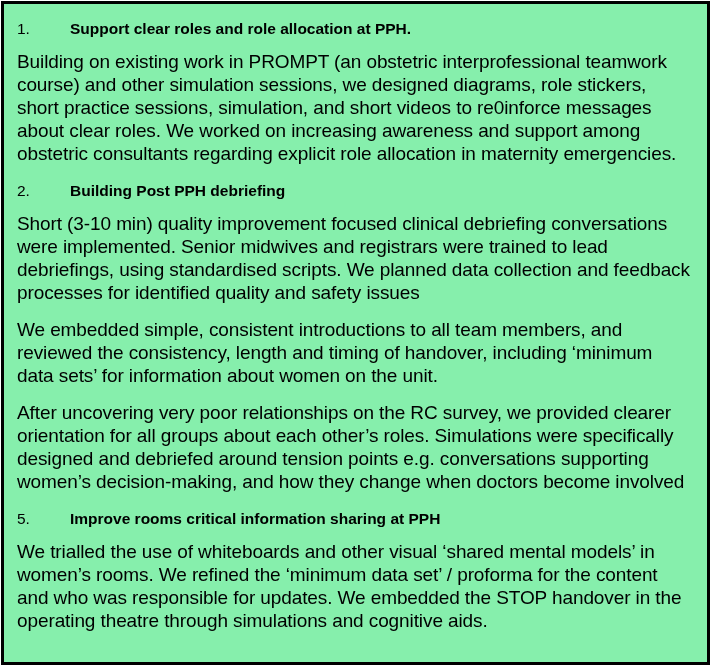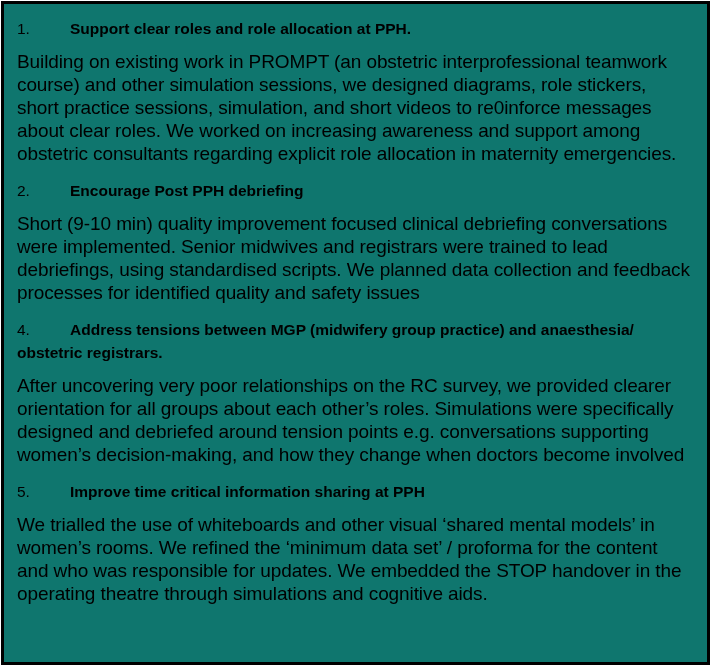--- a/index.html
+++ b/index.html
@@ -5,21 +5,21 @@
   html, body {
     margin: 0;
     padding: 0;
     background: #ffffff;
   }
   .page {
     box-sizing: border-box;
     width: 709px;
     height: 664px;
     margin: 1px;
-    background: #0f766e;
+    background: #86efac;
     border: 3px solid #000000;
     padding: 13px 14px 10px 13px;
     font-family: "Liberation Sans", "DejaVu Sans", sans-serif;
     color: #000000;
     overflow: hidden;
   }
   .section-heading {
     margin: 0 0 10px 0;
     font-size: 15.5px;
     line-height: 23px;
@@ -50,35 +50,33 @@
 
   <div class="section">
     <div class="section-heading">
       <span class="section-number">1.</span><span class="section-title">Support clear roles and role allocation at PPH.</span>
     </div>
     <p class="section-body">Building on existing work in PROMPT (an obstetric interprofessional teamwork course) and other simulation sessions, we designed diagrams, role stickers, short practice sessions, simulation, and short videos to re0inforce messages about clear roles. We worked on increasing awareness and support among obstetric consultants regarding explicit role allocation in maternity emergencies.</p>
   </div>
 
   <div class="section">
     <div class="section-heading">
-      <span class="section-number">2.</span><span class="section-title">Encourage Post PPH debriefing</span>
+      <span class="section-number">2.</span><span class="section-title">Building Post PPH debriefing</span>
     </div>
-    <p class="section-body">Short (9-10 min) quality improvement focused clinical debriefing conversations were implemented. Senior midwives and registrars were trained to lead debriefings, using standardised scripts. We planned data collection and feedback processes for identified quality and safety issues</p>
+    <p class="section-body">Short (3-10 min) quality improvement focused clinical debriefing conversations were implemented. Senior midwives and registrars were trained to lead debriefings, using standardised scripts. We planned data collection and feedback processes for identified quality and safety issues</p>
   </div>
 
   <div class="section">
+    <p class="section-body">We embedded simple, consistent introductions to all team members, and reviewed the consistency, length and timing of handover, including ‘minimum data sets’ for information about women on the unit.</p>
   </div>
 
   <div class="section">
-    <div class="section-heading">
-      <span class="section-number">4.</span><span class="section-title">Address tensions between MGP (midwifery group practice) and anaesthesia/ obstetric registrars.</span>
-    </div>
     <p class="section-body">After uncovering very poor relationships on the RC survey, we provided clearer orientation for all groups about each other’s roles. Simulations were specifically designed and debriefed around tension points e.g. conversations supporting women’s decision-making, and how they change when doctors become involved</p>
   </div>
 
   <div class="section">
     <div class="section-heading">
-      <span class="section-number">5.</span><span class="section-title">Improve time critical information sharing at PPH</span>
+      <span class="section-number">5.</span><span class="section-title">Improve rooms critical information sharing at PPH</span>
     </div>
     <p class="section-body">We trialled the use of whiteboards and other visual ‘shared mental models’ in women’s rooms. We refined the ‘minimum data set’ / proforma for the content and who was responsible for updates. We embedded the STOP handover in the operating theatre through simulations and cognitive aids.</p>
   </div>
 
 </div>
 
 </body></html>

